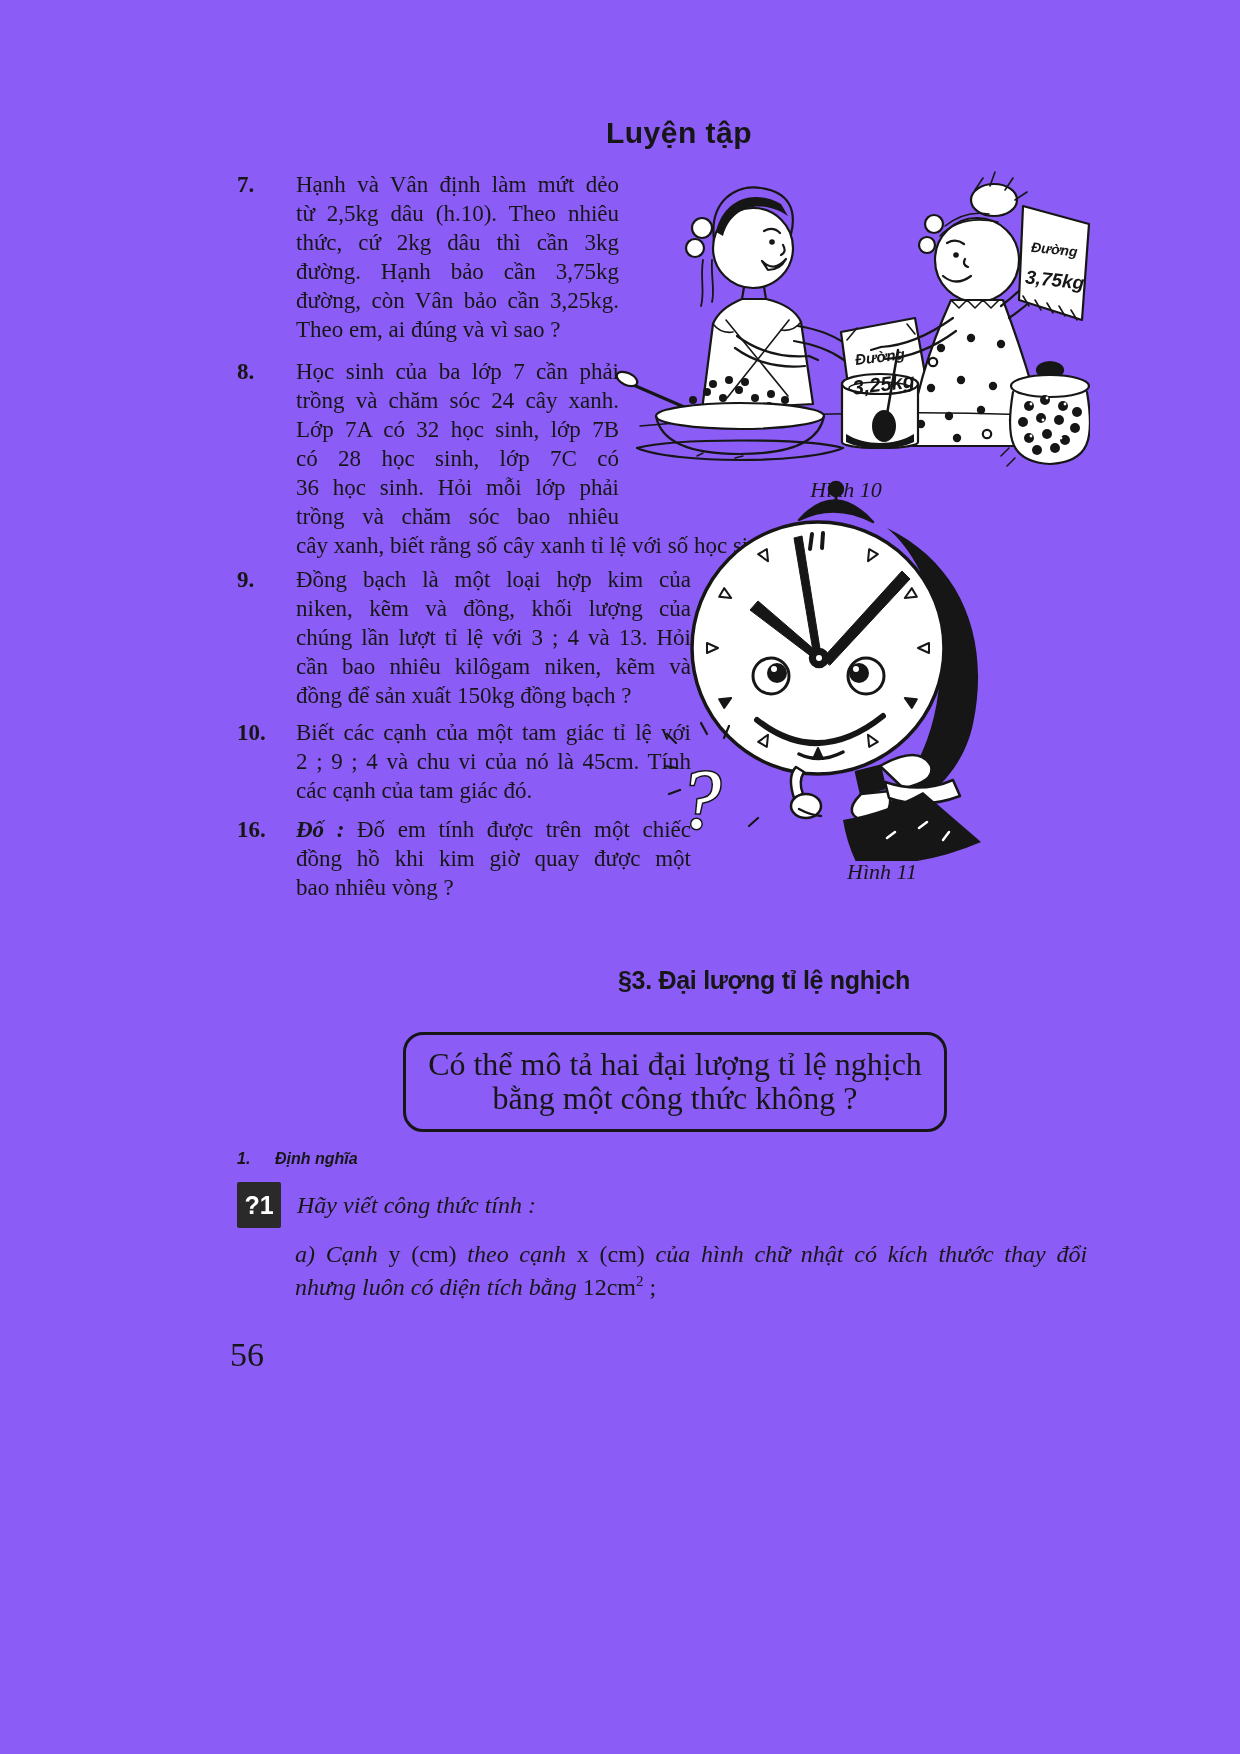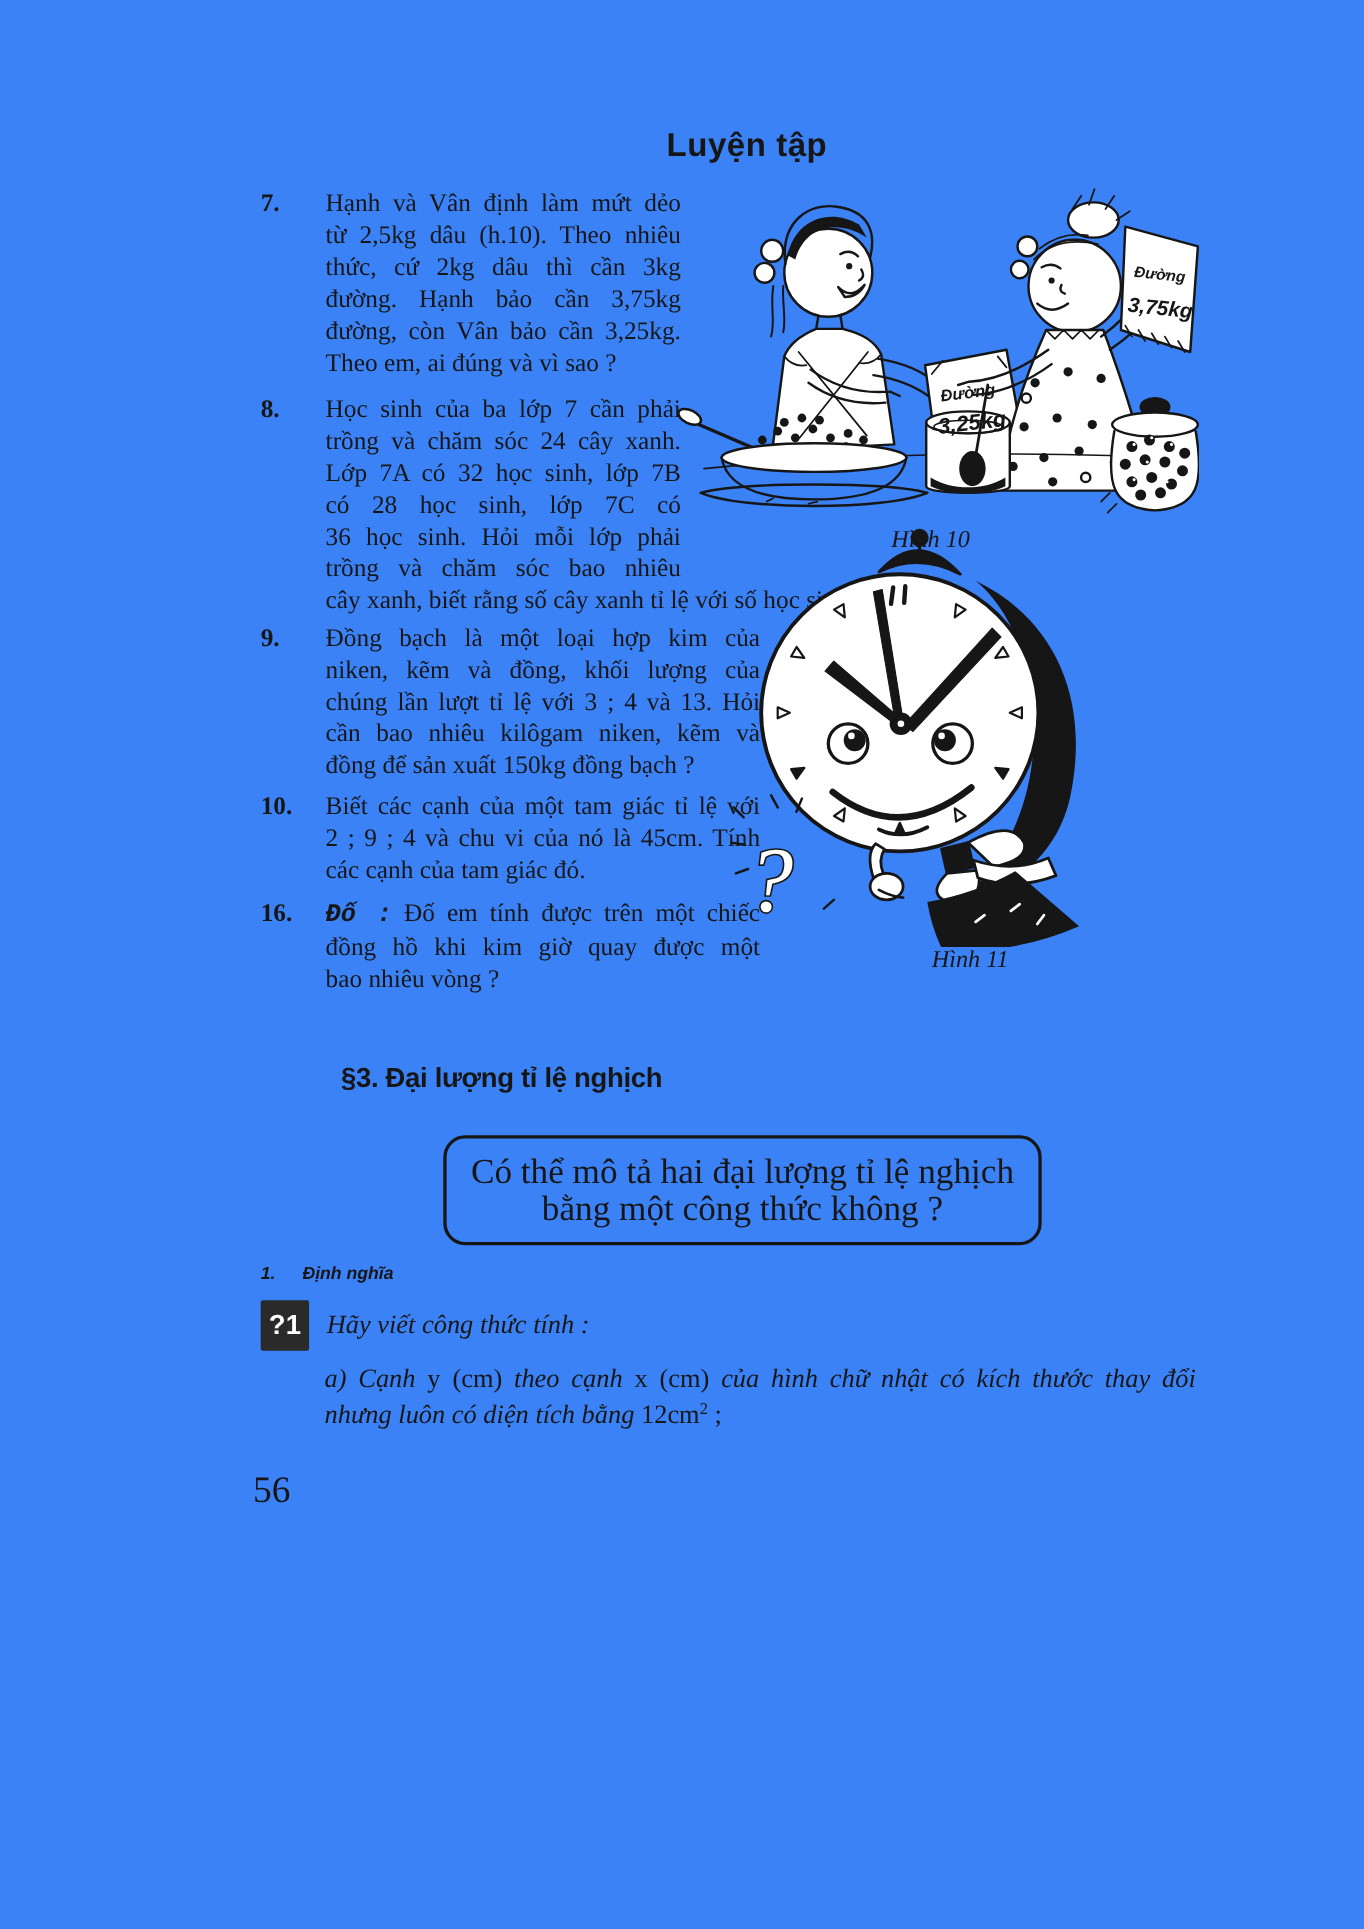--- a/index.html
+++ b/index.html
@@ -1,32 +1,32 @@
 <!DOCTYPE html>
 <html><head>
 <meta charset="utf-8">
 <style>
   * { margin:0; padding:0; box-sizing:border-box; }
   html,body { background:#ffffff; }
-  .page { position:relative; width:1240px; height:1754px; background:#3b82f6;
+  .page { position:relative; width:1240px; height:1754px; background:#8b5cf6;
           font-family:"Liberation Serif", serif; color:#161616; overflow:hidden; }
   .abs { position:absolute; }
   .sans { font-family:"Liberation Sans", sans-serif; }
 
   .title { font-weight:bold; font-size:30px; letter-spacing:.5px; text-align:center; }
-  .heading { font-weight:bold; font-size:25px; letter-spacing:-.3px; text-align:left; }
+  .heading { font-weight:bold; font-size:25px; letter-spacing:-.3px; text-align:right; }
 
   .prob { position:absolute; left:237px; }
   .num  { position:absolute; left:0; top:0; font-weight:bold; font-size:23px; line-height:29px; }
   .lines { margin-left:59px; }
   .pline { font-size:23px; line-height:29px; text-align:justify; text-align-last:justify;
            white-space:nowrap; }
   .pline.last { text-align-last:left; }
   .w323 { width:323px; } .w395 { width:395px; } .w452 { width:452px; } .w792 { width:792px; }
-  .lead { font-weight:bold; font-style:italic;font-family:Liberation Mono, monospace; }
+  .lead { font-weight:bold; font-style:italic; }
 
   .caption { font-style:italic; font-size:22px; text-align:center; }
 
   .qbox { border:3.5px solid #161616; border-radius:20px; text-align:center;
           font-size:32px; line-height:34px; padding-top:12px;
           font-family:Liberation Serif, serif; }
 
   .defrow { font-family:"Liberation Sans", sans-serif; font-weight:bold; font-size:16px;font-style:italic; }
   .defnum { display:inline-block; width:38px; }
 

